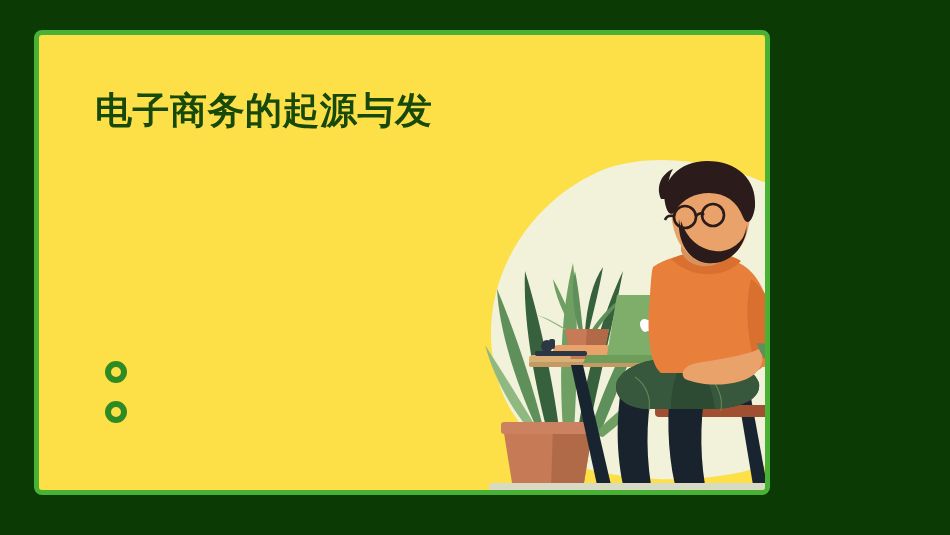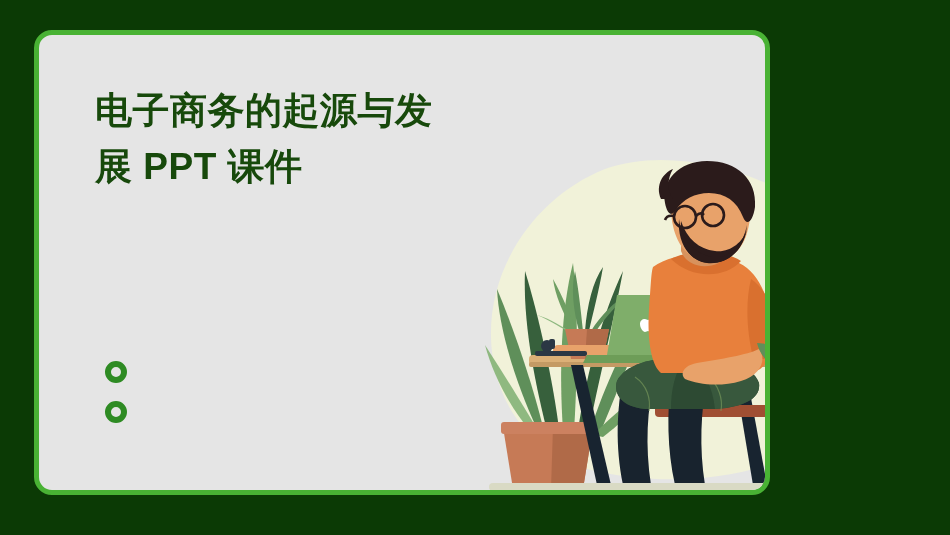--- a/index.html
+++ b/index.html
@@ -20,23 +20,23 @@
   }
 
   
   .card {
     position: absolute;
     left: 34px;
     top: 30px;
     width: 736px;
     height: 465px;
     box-sizing: border-box;
-    background: #e5e5e5;
+    background: #fde047;
     border: 5px solid #49b234;
-    border-radius: 18px;
+    border-radius: 8px;
     overflow: hidden;
   }
 
   
   .title-block {
     position: absolute;
     left: 56px;
     top: 48px;
     width: 480px;
   }
@@ -80,21 +80,20 @@
 </style>
 </head>
 <body>
 
 <div class="slide">
 
   <div class="card">
 
     <div class="title-block">
       <div class="title-line">电子商务的起源与发</div>
-      <div class="title-line">展 PPT 课件</div>
     </div>
 
     <div class="rings">
       <div class="ring"></div>
       <div class="ring"></div>
     </div>
 
     <div class="illustration">
       <svg viewBox="0 0 437 340" xmlns="http://www.w3.org/2000/svg">
 

